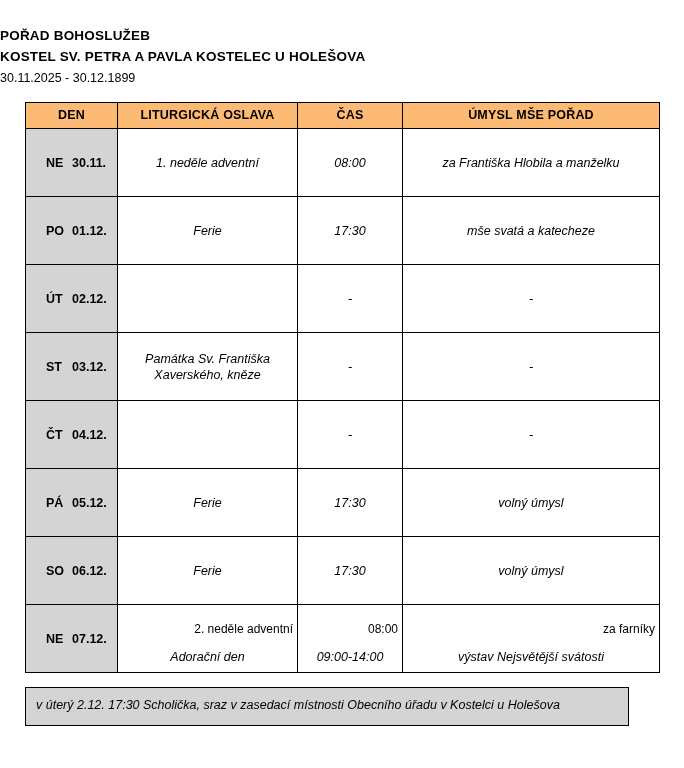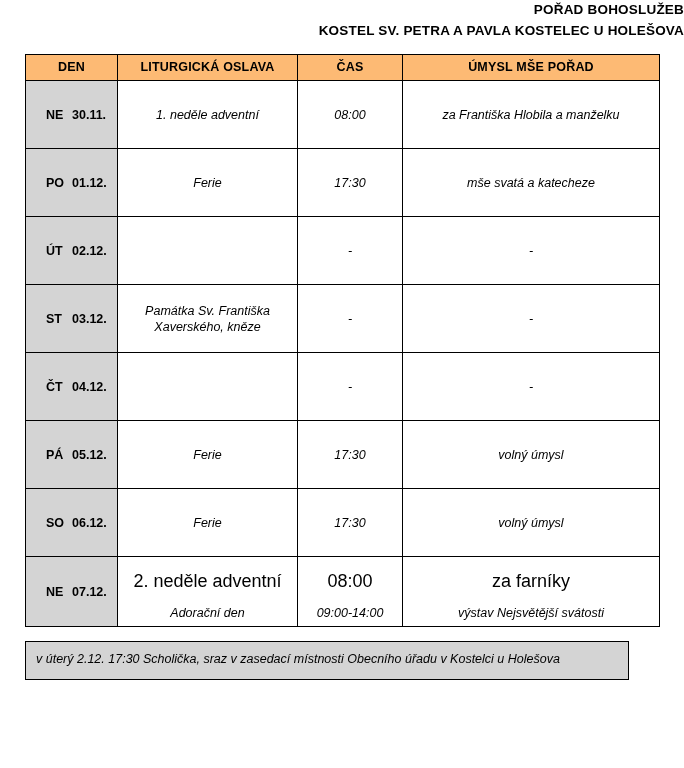--- a/index.html
+++ b/index.html
@@ -14,22 +14,22 @@
     color: #000000;
     -webkit-font-smoothing: antialiased;
   }
   .page {
     width: 684px;
     height: 768px;
     position: relative;
     box-sizing: border-box;
   }
   .header {
-    text-align: right;
-    margin-left: 48px;
+    padding-top: 26px;
+    text-align: left;
   }
   .header .line1 {
     font-size: 13.5px;
     font-weight: bold;
     letter-spacing: 0.2px;
     line-height: 20px;
   }
   .header .line2 {
     font-size: 13.5px;
     font-weight: bold;
@@ -90,22 +90,22 @@
     font-style: italic;
   }
   tr.main-row { height: 68px; }
   tr.main-row.tall { height: 68px; }
   td.split {
     padding: 0;
     height: 100%;
   }
   td.split .top {
     padding: 14px 4px 0 4px;
-    text-align: center;
-    font-size: 18px;
+    text-align: right;
+    font-size: 12px;
   }
   td.split .bottom {
     padding: 14px 4px 6px 4px;
     text-align: center;
     font-size: 12.5px;
     font-style: italic;
   }
 
   .footer {
     margin: 14px 25px 0 25px;
@@ -120,20 +120,21 @@
   }
 </style>
 </head>
 <body>
 
 <div class="page">
 
   <div class="header">
     <div class="line1">POŘAD BOHOSLUŽEB</div>
     <div class="line2">KOSTEL SV. PETRA A PAVLA KOSTELEC U HOLEŠOVA</div>
+    <div class="line3">30.11.2025 - 30.12.1899</div>
   </div>
 
   <div class="table-wrap">
     <table class="schedule">
       <colgroup>
         <col class="c-day">
         <col class="c-lit">
         <col class="c-time">
         <col class="c-int">
       </colgroup>

